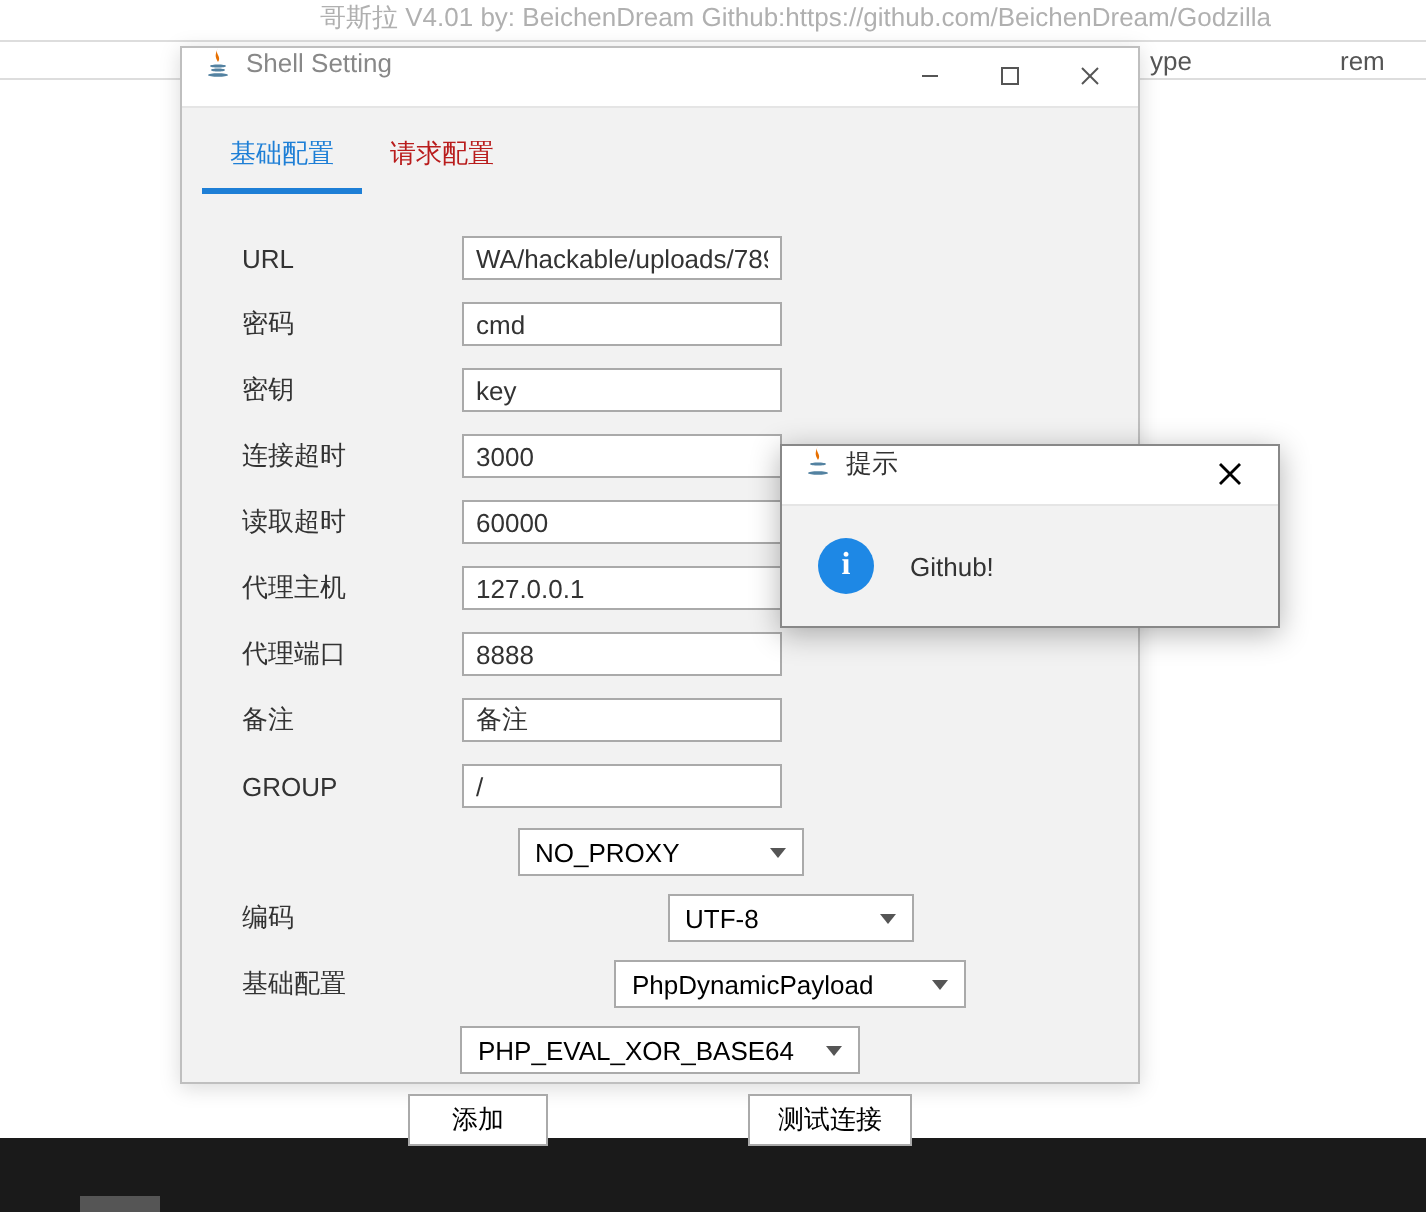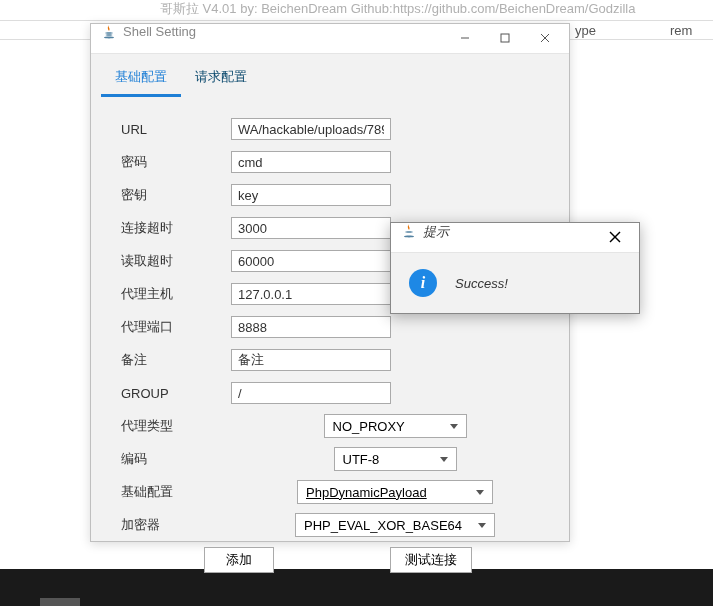--- a/index.html
+++ b/index.html
@@ -10,39 +10,39 @@
   .bg-footer { position: absolute; bottom: 0; left: 0; width: 100%; height: 37px; background: #1a1a1a; }
   .bg-footer-stub { position: absolute; bottom: 0; left: 40px; width: 40px; height: 8px; background: #555; }
 
   .window { position: absolute; left: 90px; top: 23px; width: 480px; height: 519px; background: #f2f2f2; border: 1px solid #bfbfbf; box-shadow: 0 2px 10px rgba(0,0,0,0.15); }
   .titlebar { height: 30px; background: #fff; display: flex; align-items: flex-start; padding: 0 4px; border-bottom: 1px solid #e5e5e5; }
   .java-icon { width: 16px; height: 16px; margin: 0 6px; display: inline-flex; align-items: center; justify-content: center; }
   .titlebar-title { color: #888; flex: 1; }
   .win-btn { width: 40px; height: 28px; display: flex; align-items: center; justify-content: center; color: #666; cursor: pointer; }
 
   .tabs { display: flex; padding: 6px 10px 0 10px; }
-  .tab { padding: 8px 14px; color: #0c4a6e; cursor: pointer; border-bottom: 3px solid transparent; }
+  .tab { padding: 8px 14px; color: #b91c1c; cursor: pointer; border-bottom: 3px solid transparent; }
   .tab.active { color: #1e7fd6; border-bottom: 3px solid #1e7fd6; }
 
   .form { padding: 20px 10px 10px 10px; }
   .row { display: flex; align-items: center; margin-bottom: 9px; min-height: 24px; }
   .label { width: 130px; padding-left: 20px; color: #333; }
   .input { width: 160px; height: 22px; border: 1px solid #aaa; background: #fff; padding: 0 6px; color: #333; }
   .select-wrap { display: flex; justify-content: center; flex: 1; }
   .select { height: 24px; border: 1px solid #aaa; background: #fff; display: flex; align-items: center; padding: 0 8px; cursor: pointer; }
   .select span { margin-right: 14px; }
   .caret { width: 0; height: 0; border-left: 4px solid transparent; border-right: 4px solid transparent; border-top: 5px solid #555; }
   .select.small { width: 143px; justify-content: space-between; }
-  .select.med { width: 196px; justify-content: space-between; text-decoration: underline; }
+  .select.med { width: 176px; justify-content: space-between; }
   .select.large { width: 200px; justify-content: space-between; }
 
   .action-row { display: flex; justify-content: center; gap: 100px; margin-top: 10px; }
-  .btn { height: 26px; min-width: 70px; padding: 0 14px; background: #fff; border: 1px solid #aaa; cursor: pointer; display: flex; align-items: center; justify-content: center; margin-left: 16px; }
+  .btn { height: 26px; min-width: 70px; padding: 0 14px; background: #fff; border: 1px solid #aaa; cursor: pointer; display: flex; align-items: center; justify-content: center; }
 
-  .dialog { position: absolute; left: 390px; top: 222px; width: 250px; background: #f2f2f2; border: 1px solid #888; box-shadow: 0 3px 14px rgba(0,0,0,0.3); font-style: italic; }
+  .dialog { position: absolute; left: 390px; top: 222px; width: 250px; background: #f2f2f2; border: 1px solid #888; box-shadow: 0 3px 14px rgba(0,0,0,0.3); }
   .dialog .titlebar { background: #fff; }
   .dialog-body { display: flex; align-items: center; padding: 16px 18px; }
   .info-icon { width: 28px; height: 28px; border-radius: 50%; background: #1e88e5; color: #fff; font-weight: bold; font-family: Georgia, serif; font-size: 16px; display: flex; align-items: center; justify-content: center; margin-right: 18px; }
   .dialog-msg { color: #333; }
   .dialog-foot { display: flex; justify-content: flex-end; padding: 6px 12px 12px; }
   .ok-btn { background: #3d97e0; color: #fff; border: 1px solid #2b7fc7; height: 24px; padding: 0 18px; cursor: pointer; box-shadow: 0 0 0 2px #a8cdeb; }
 </style>
 </head>
 <body>
 
@@ -120,21 +120,20 @@
     <div class="row">
         <div class="label">备注</div>
         <input class="input" value="备注" style="">
       </div>
     <div class="row">
         <div class="label">GROUP</div>
         <input class="input" value="/" style="">
       </div>
 
     <div class="row">
-        <div class="label">代理类型</div>
       <div class="select-wrap">
           <div class="select small">
             <span>NO_PROXY</span>
             <div class="caret"></div>
           </div>
         </div>
     </div>
     <div class="row">
         <div class="label">编码</div>
       <div class="select-wrap">
@@ -147,21 +146,20 @@
     <div class="row">
         <div class="label">基础配置</div>
       <div class="select-wrap">
           <div class="select med">
             <span>PhpDynamicPayload</span>
             <div class="caret"></div>
           </div>
         </div>
     </div>
     <div class="row">
-        <div class="label">加密器</div>
       <div class="select-wrap">
           <div class="select large">
             <span>PHP_EVAL_XOR_BASE64</span>
             <div class="caret"></div>
           </div>
         </div>
     </div>
 
     <div class="action-row">
       <div class="btn">添加</div>
@@ -182,15 +180,15 @@
     <span class="titlebar-title" style="color:#333">提示</span>
     <div class="win-btn">
         <svg width="12" height="12">
           <line x1="1" y1="1" x2="11" y2="11" stroke="#000" stroke-width="1.4"></line>
           <line x1="11" y1="1" x2="1" y2="11" stroke="#000" stroke-width="1.4"></line>
         </svg>
       </div>
   </div>
   <div class="dialog-body">
     <div class="info-icon">i</div>
-    <div class="dialog-msg">Success!</div>
+    <div class="dialog-msg">Github!</div>
   </div>
 </div>
 
 </body></html>

